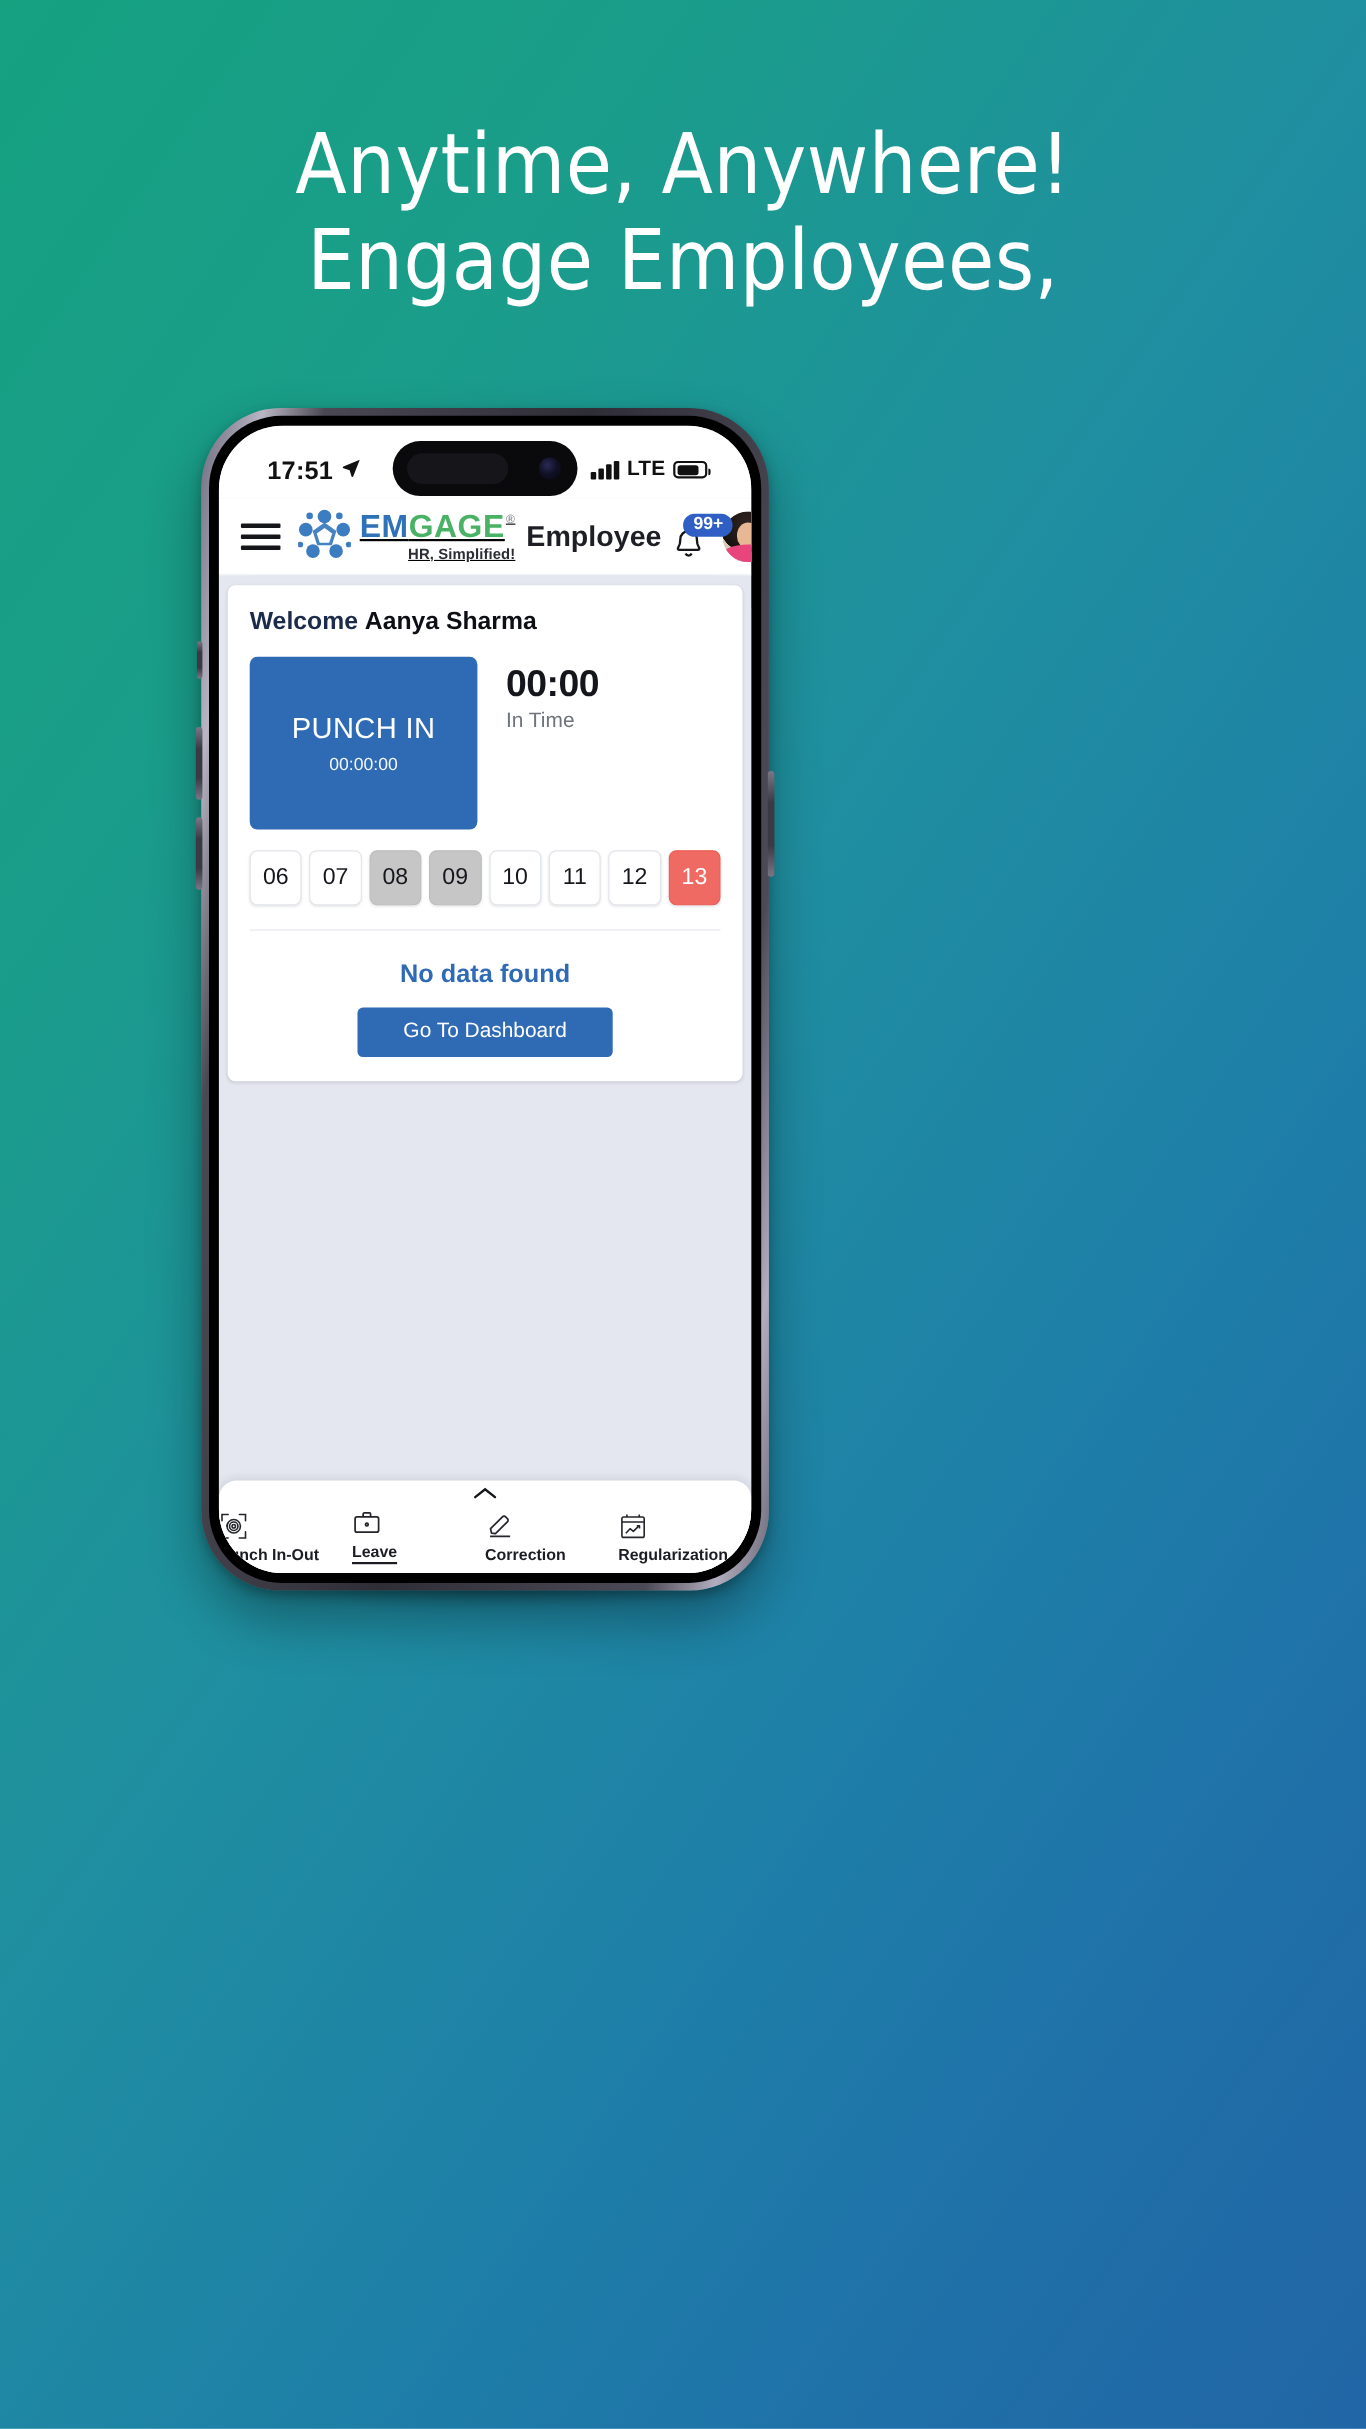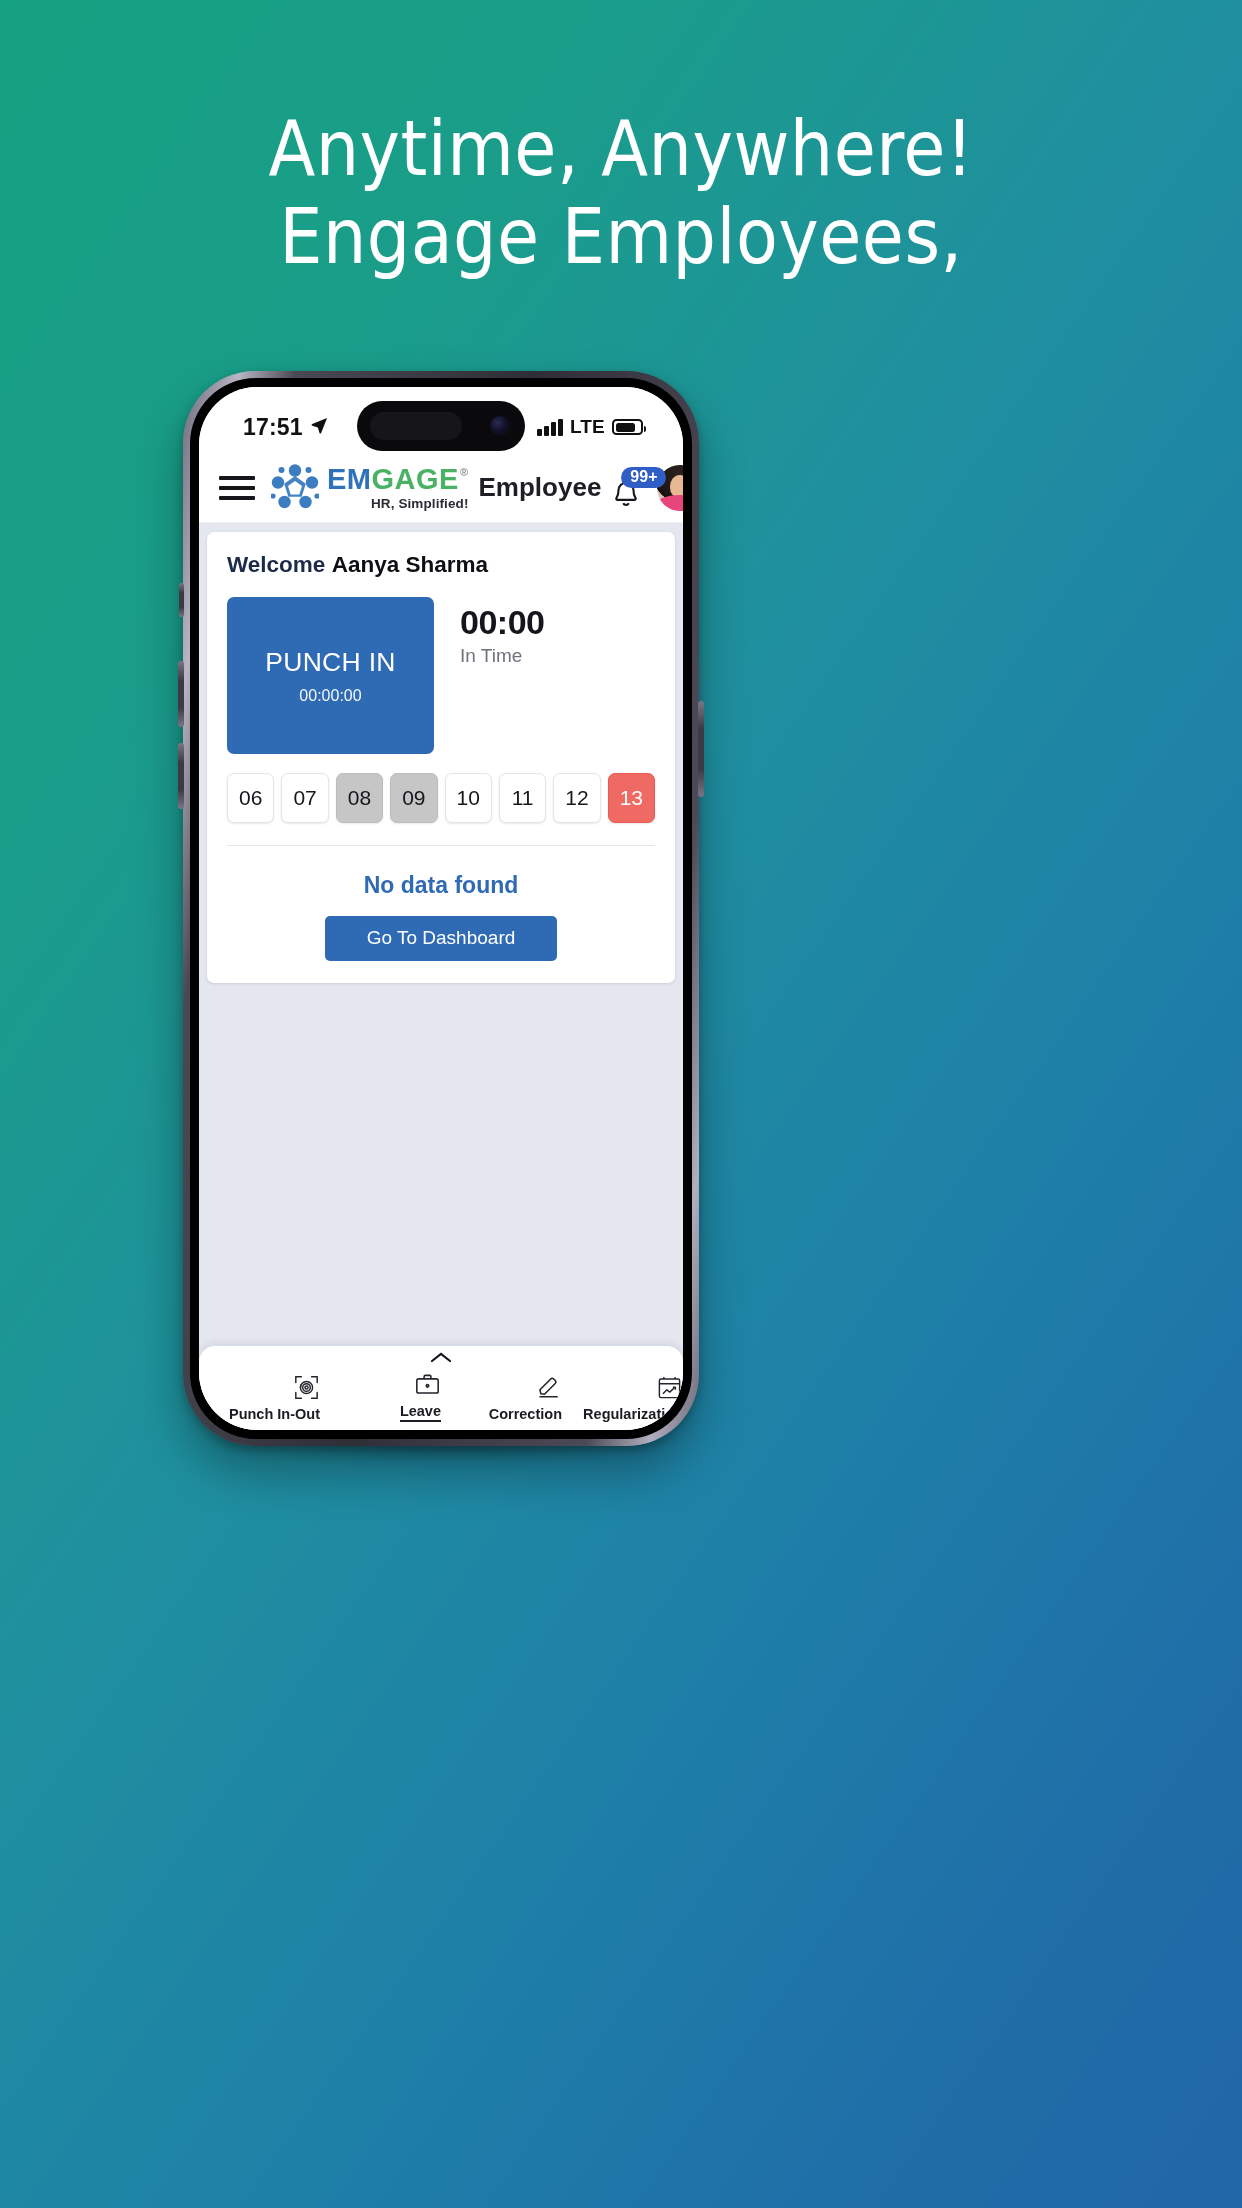--- a/index.html
+++ b/index.html
@@ -170,21 +170,21 @@
     height: 28px;
     display: flex;
     flex-direction: column;
     justify-content: center;
     gap: 6px;
     flex: 0 0 auto;
     cursor: pointer;
   }
   .hamburger i { display: block; height: 4px; background: #15161a; border-radius: 1px; }
 
-  .brand { display: flex; align-items: center; gap: 8px; flex: 0 0 auto; margin-left: 6px; }
+  .brand { display: flex; align-items: center; gap: 8px; flex: 0 0 auto; margin-left: 6px; text-decoration: underline; }
   .brand-text { display: flex; flex-direction: column; align-items: flex-end; line-height: 1; }
   .brand-word {
     font-size: 29px;
     font-weight: 700;
     letter-spacing: 0.5px;
     display: flex;
     align-items: flex-start;
   }
   .brand-em { color: #2f72b8; }
   .brand-gage { color: #49b265; }
@@ -367,21 +367,21 @@
     line-height: 14px;
     color: #14161b;
     font-size: 19px;
     cursor: pointer;
   }
   .tabs { display: flex; align-items: flex-end; }
   .tab {
     flex: 1 1 0;
     display: flex;
     flex-direction: column;
-    align-items: flex-end;
+    align-items: flex-start;
     gap: 4px;
     cursor: pointer;
     padding-bottom: 2px;
   }
   .tab .tab-ico { height: 30px; display: flex; align-items: center; justify-content: center; }
   .tab .tab-label {
     font-size: 14.5px;
     font-weight: 700;
     color: #1b1d22;
     white-space: nowrap;

